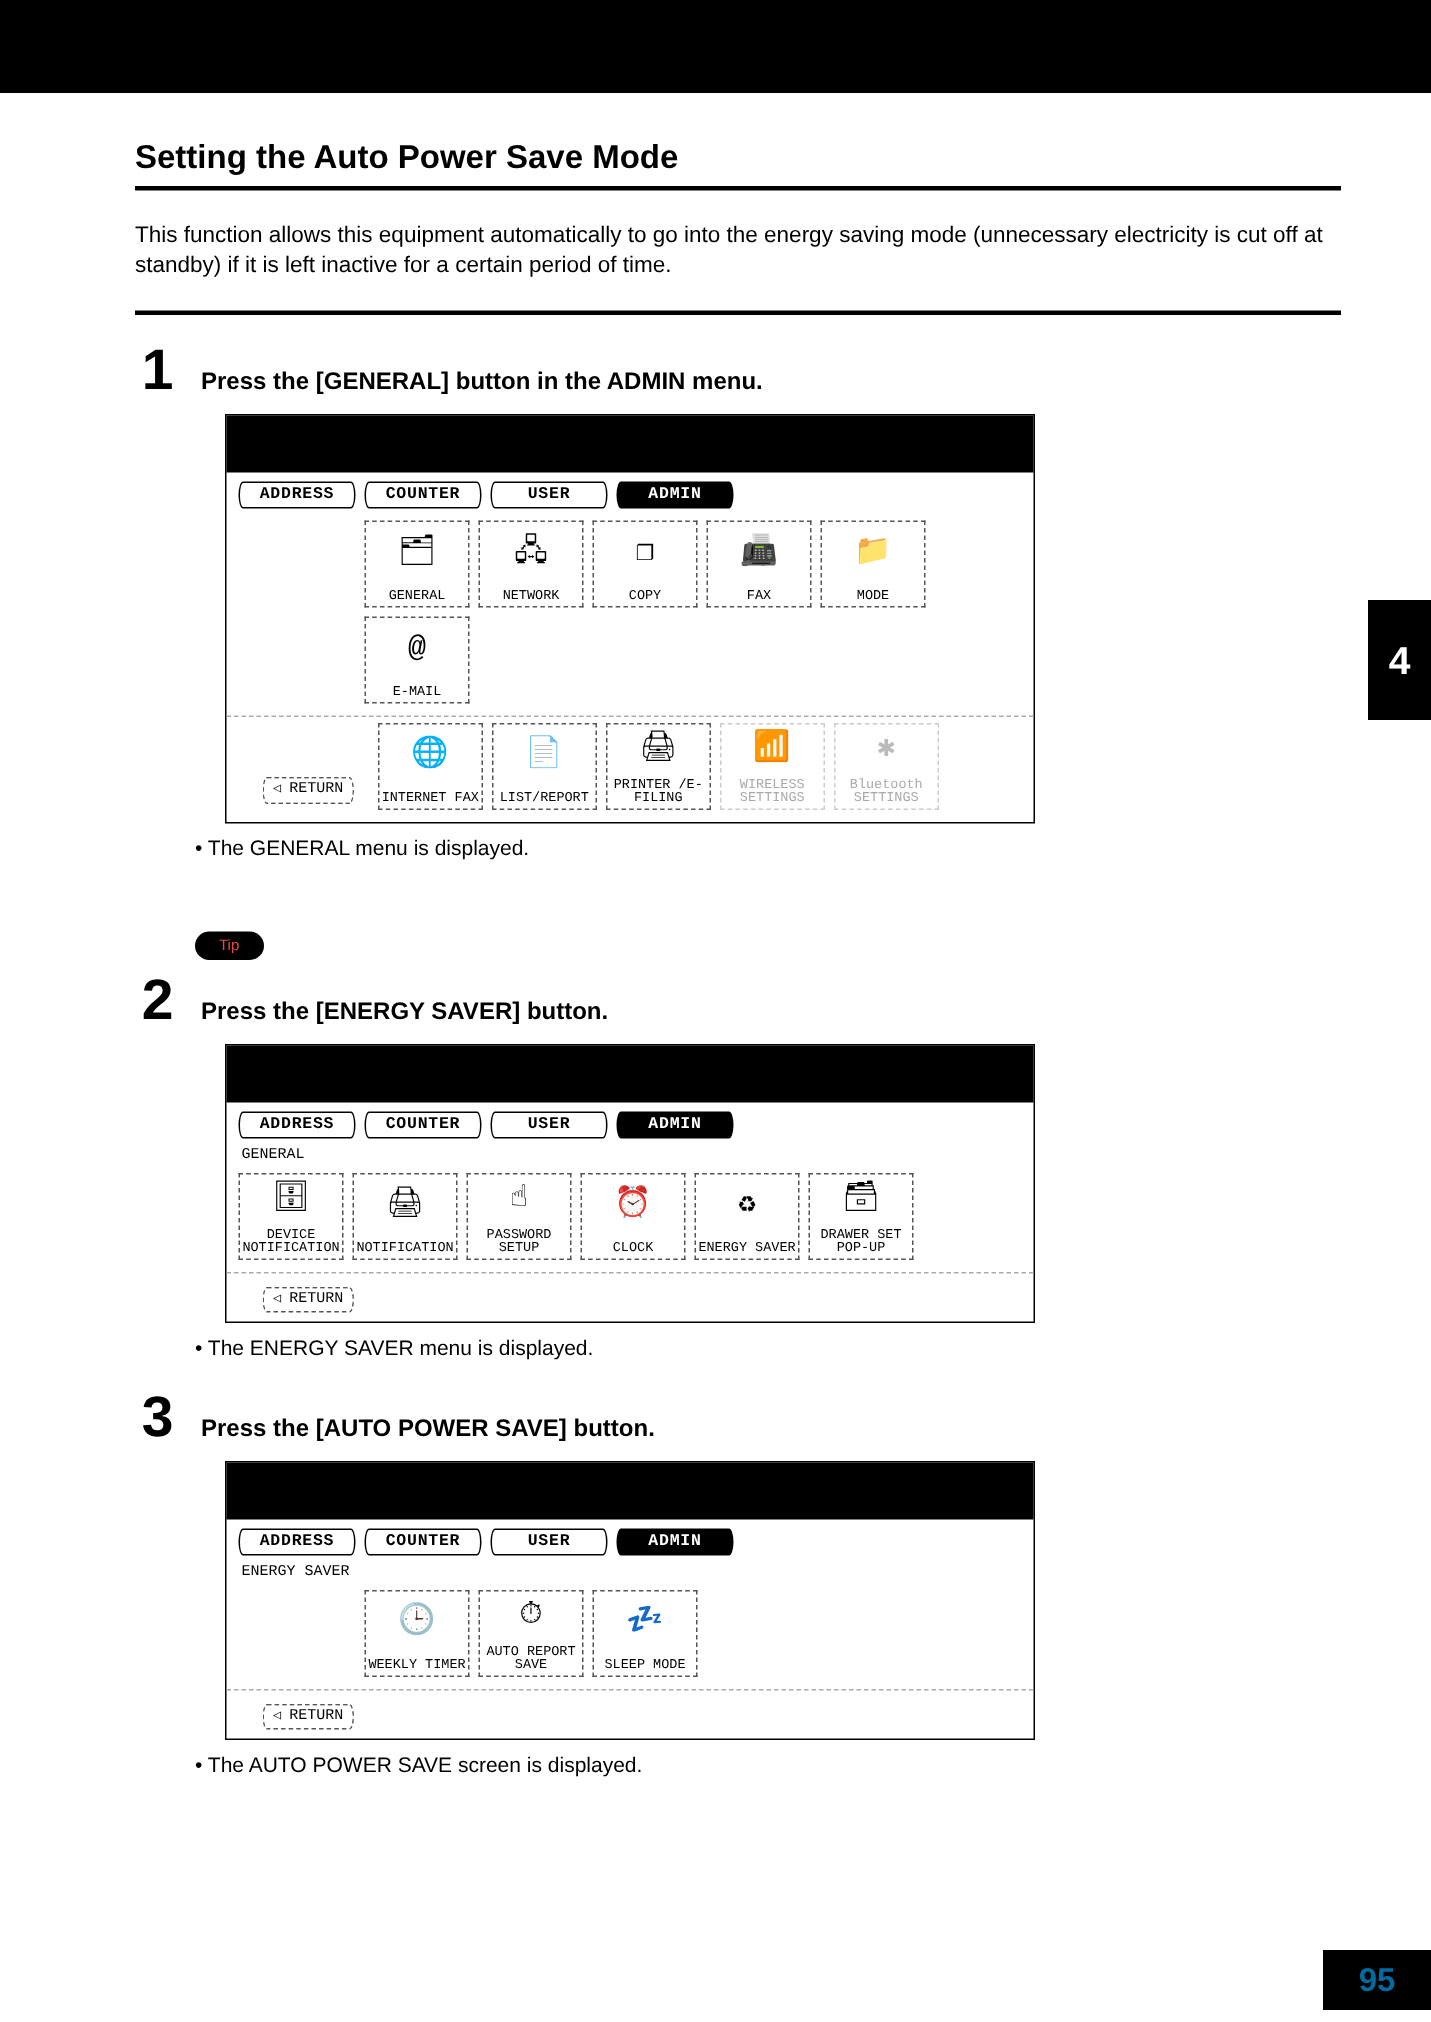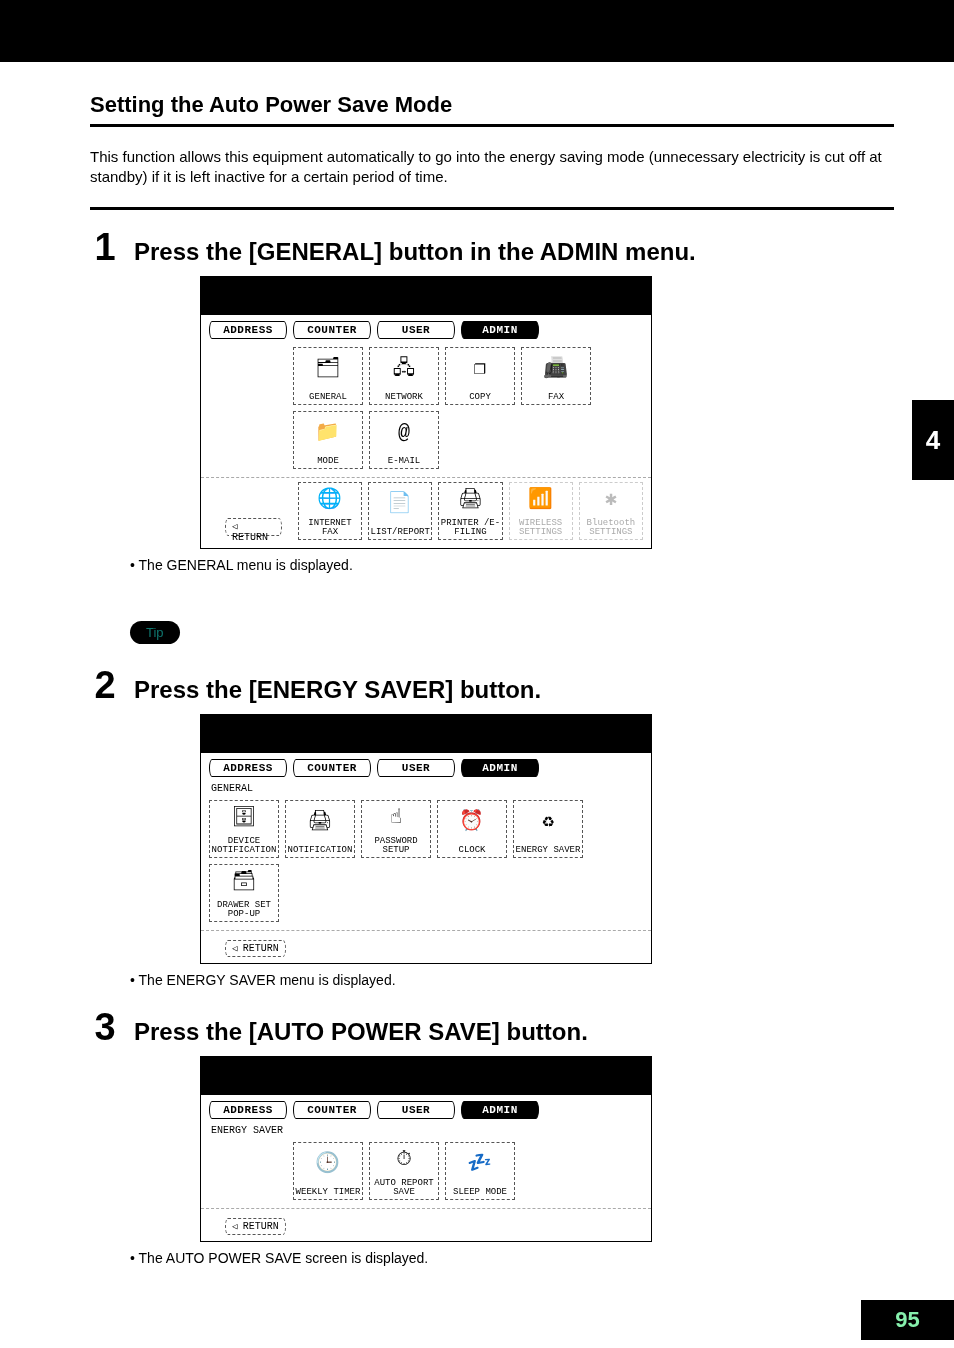--- a/index.html
+++ b/index.html
@@ -44,28 +44,28 @@
       margin-bottom: 10px;
     }
     .step-number {
       font-size: 38px;
       font-weight: bold;
       line-height: 1;
       width: 30px;
       text-align: center;
     }
     .step-title {
-      font-size: 24px;
+      font-size: 16px;
       font-weight: bold;
     }
     .screen {
       background: #fff;
-      margin-left: 110px;
+      margin-left: 60px;
       border: 1px solid #000;
-      width: 452px;
+      width: 540px;
     }
     .screen-blackbar {
       background: #000;
       height: 38px;
     }
     .screen-tabs {
       display: flex;
       gap: 6px;
       padding: 6px 8px 4px;
       align-items: center;
@@ -160,27 +160,27 @@
       margin-left: 40px;
       font-size: 14px;
       margin-top: 8px;
     }
     .bullet-note::before {
       content: "• ";
     }
     .tip-pill {
       display: inline-block;
       background: #000;
-      color: #0f766e;
-      font-size: 13px;
+      color: #ef4444;
+      font-size: 10px;
       border-radius: 12px;
       padding: 4px 16px;
       margin-left: 40px;
       margin-top: 28px;
-      margin-bottom: 22px;
+      margin-bottom: 8px;
     }
     .tip-text {
       margin-left: 40px;
       font-size: 14px;
       margin-bottom: 20px;
     }
     .book-icon {
       display: inline-block;
       width: 16px;
       height: 12px;
@@ -209,24 +209,24 @@
       font-size: 26px;
       font-weight: bold;
       display: flex;
       align-items: center;
       justify-content: center;
     }
     .page-number {
       position: absolute;
       right: 0;
       bottom: 8px;
-      width: 93px;
+      width: 72px;
       height: 40px;
       background: #000;
-      color: #86efac;
+      color: #0369a1;
       font-size: 22px;
       font-weight: bold;
       display: flex;
       align-items: center;
       justify-content: center;
     }
     .return-inline {
       border: 1px dashed #555;
       font-size: 10px;
       font-family: "Courier New", monospace;

